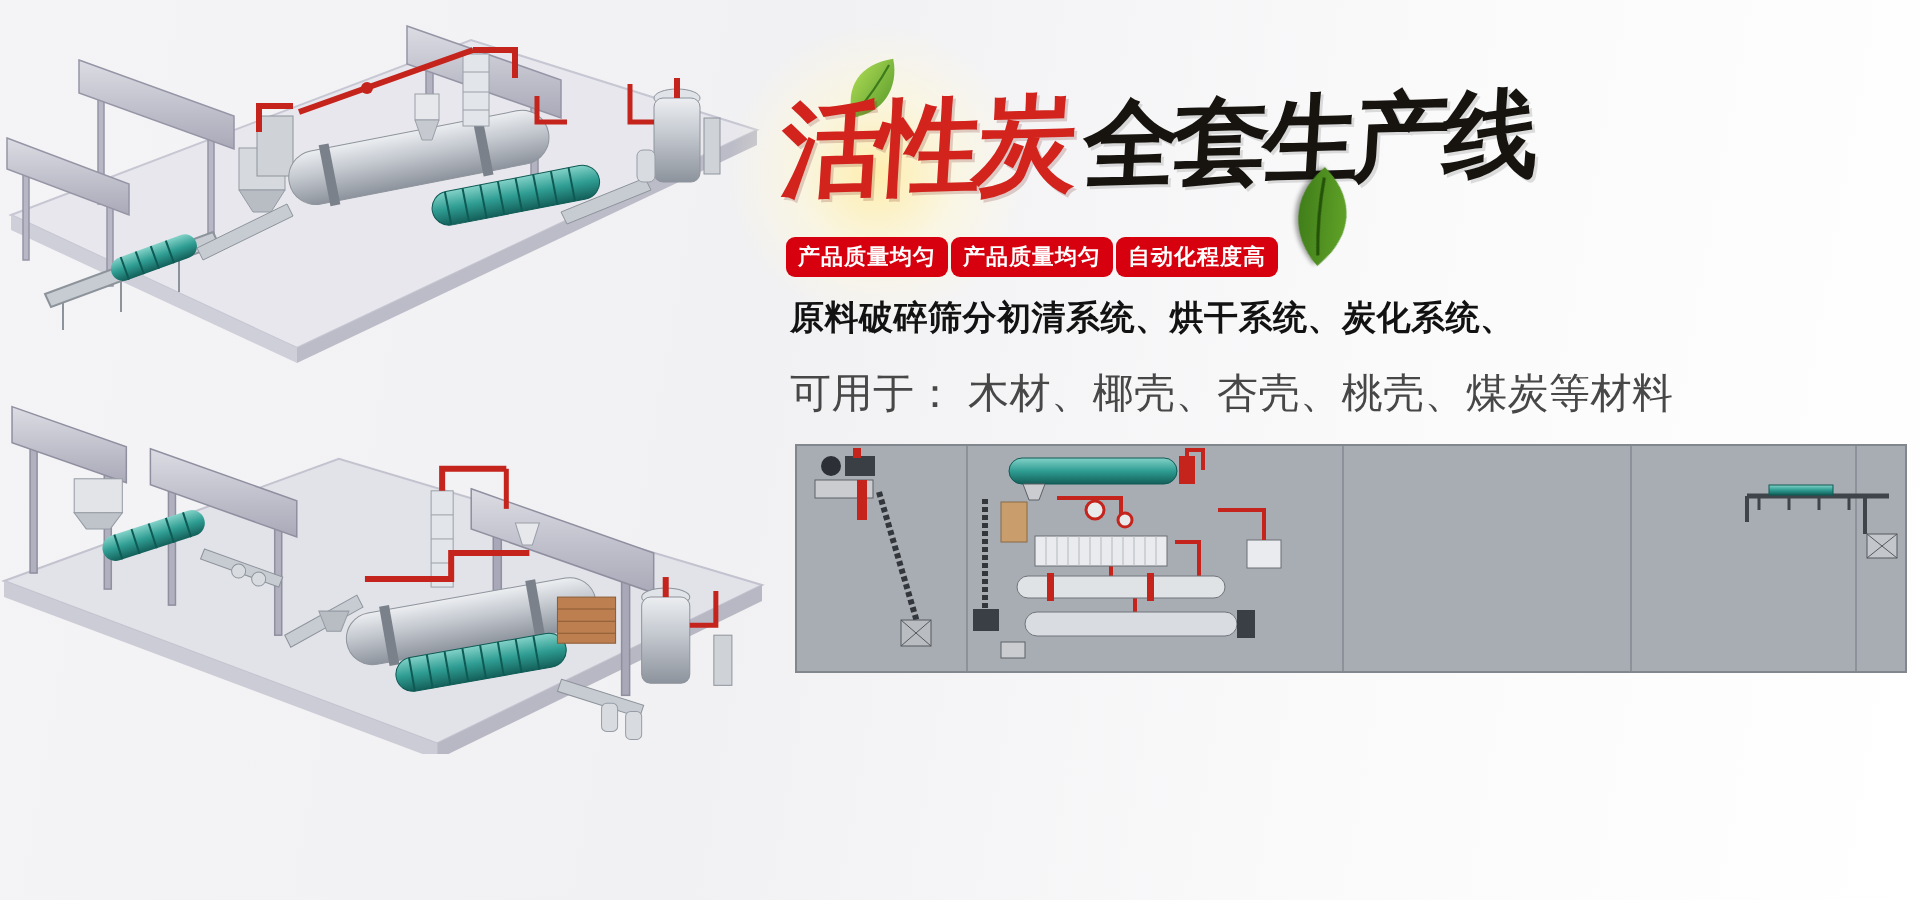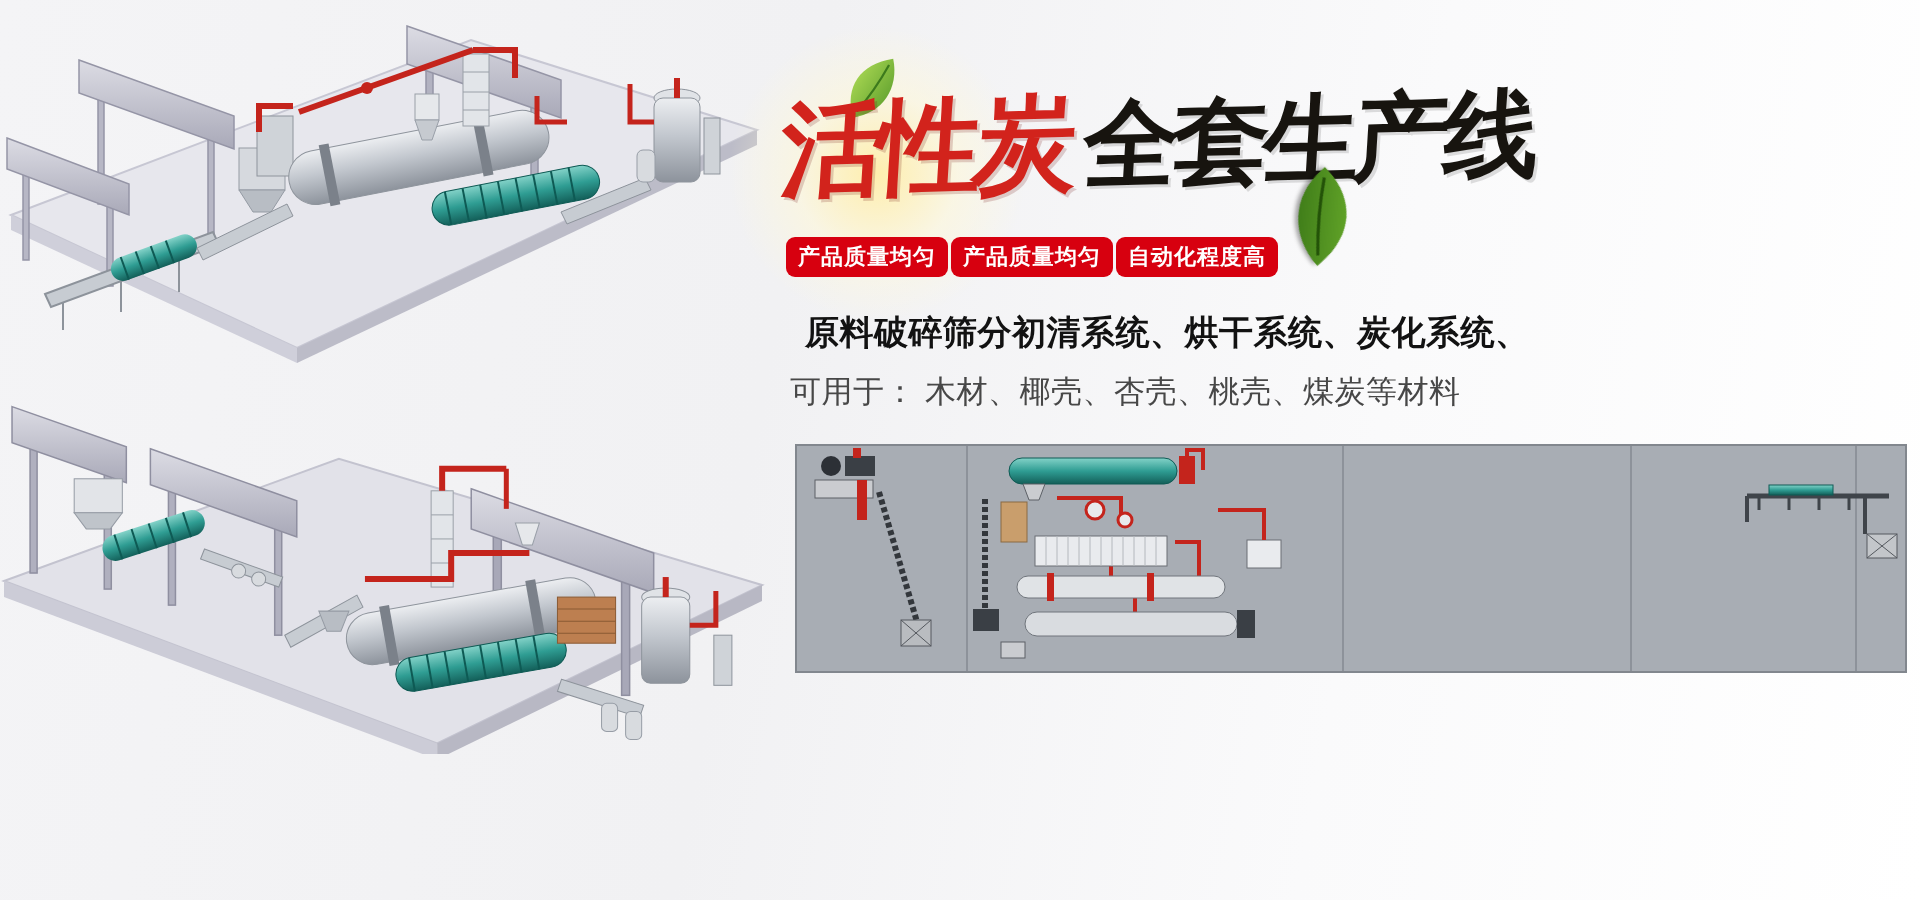--- a/index.html
+++ b/index.html
@@ -21,22 +21,22 @@
     letter-spacing:-6px; margin-left:14px; transform:skewX(-5deg); text-shadow:3px 3px 0 rgba(0,0,0,.12); z-index:2; }
   .leaf-1 { position:absolute; left:64px; top:-36px; width:62px; height:62px; transform:rotate(-10deg); z-index:1; }
   .leaf-2 { position:absolute; left:492px; top:92px; width:86px; height:86px; transform:rotate(140deg);
     filter:drop-shadow(2px 3px 2px rgba(0,0,0,.35)); z-index:3; }
 
   #badges { position:absolute; left:786px; top:237px; display:flex; gap:3px; }
   .badge { background:#d7000f; color:#ffffff; font-size:22px; font-weight:700; line-height:1;
     padding:9px 12px; border-radius:9px; letter-spacing:1px; white-space:nowrap; }
 
   #desc { position:absolute; left:790px; top:293px; }
-  .desc-bold { margin:15px; font-size:34px; font-weight:700; color:#121212; line-height:1.42; letter-spacing:.5px; }
-  .desc-materials { margin:8px 0 0; font-size:31px; font-weight:400; color:#474747; letter-spacing:.5px; }
+  .desc-bold { margin:0; font-size:34px; font-weight:700; color:#121212; line-height:1.42; letter-spacing:.5px; }
+  .desc-materials { margin:25px 0 0; font-size:41px; font-weight:400; color:#474747; letter-spacing:.5px; }
 
   #schematic { position:absolute; left:795px; top:444px; width:1112px; height:229px; }
 </style>
 </head>
 <body>
 
 <svg width="0" height="0" style="position:absolute" aria-hidden="true">
   <defs>
     <linearGradient id="gCyl" x1="0" y1="0" x2="0" y2="1">
       <stop offset="0" stop-color="#eceef1"></stop>

